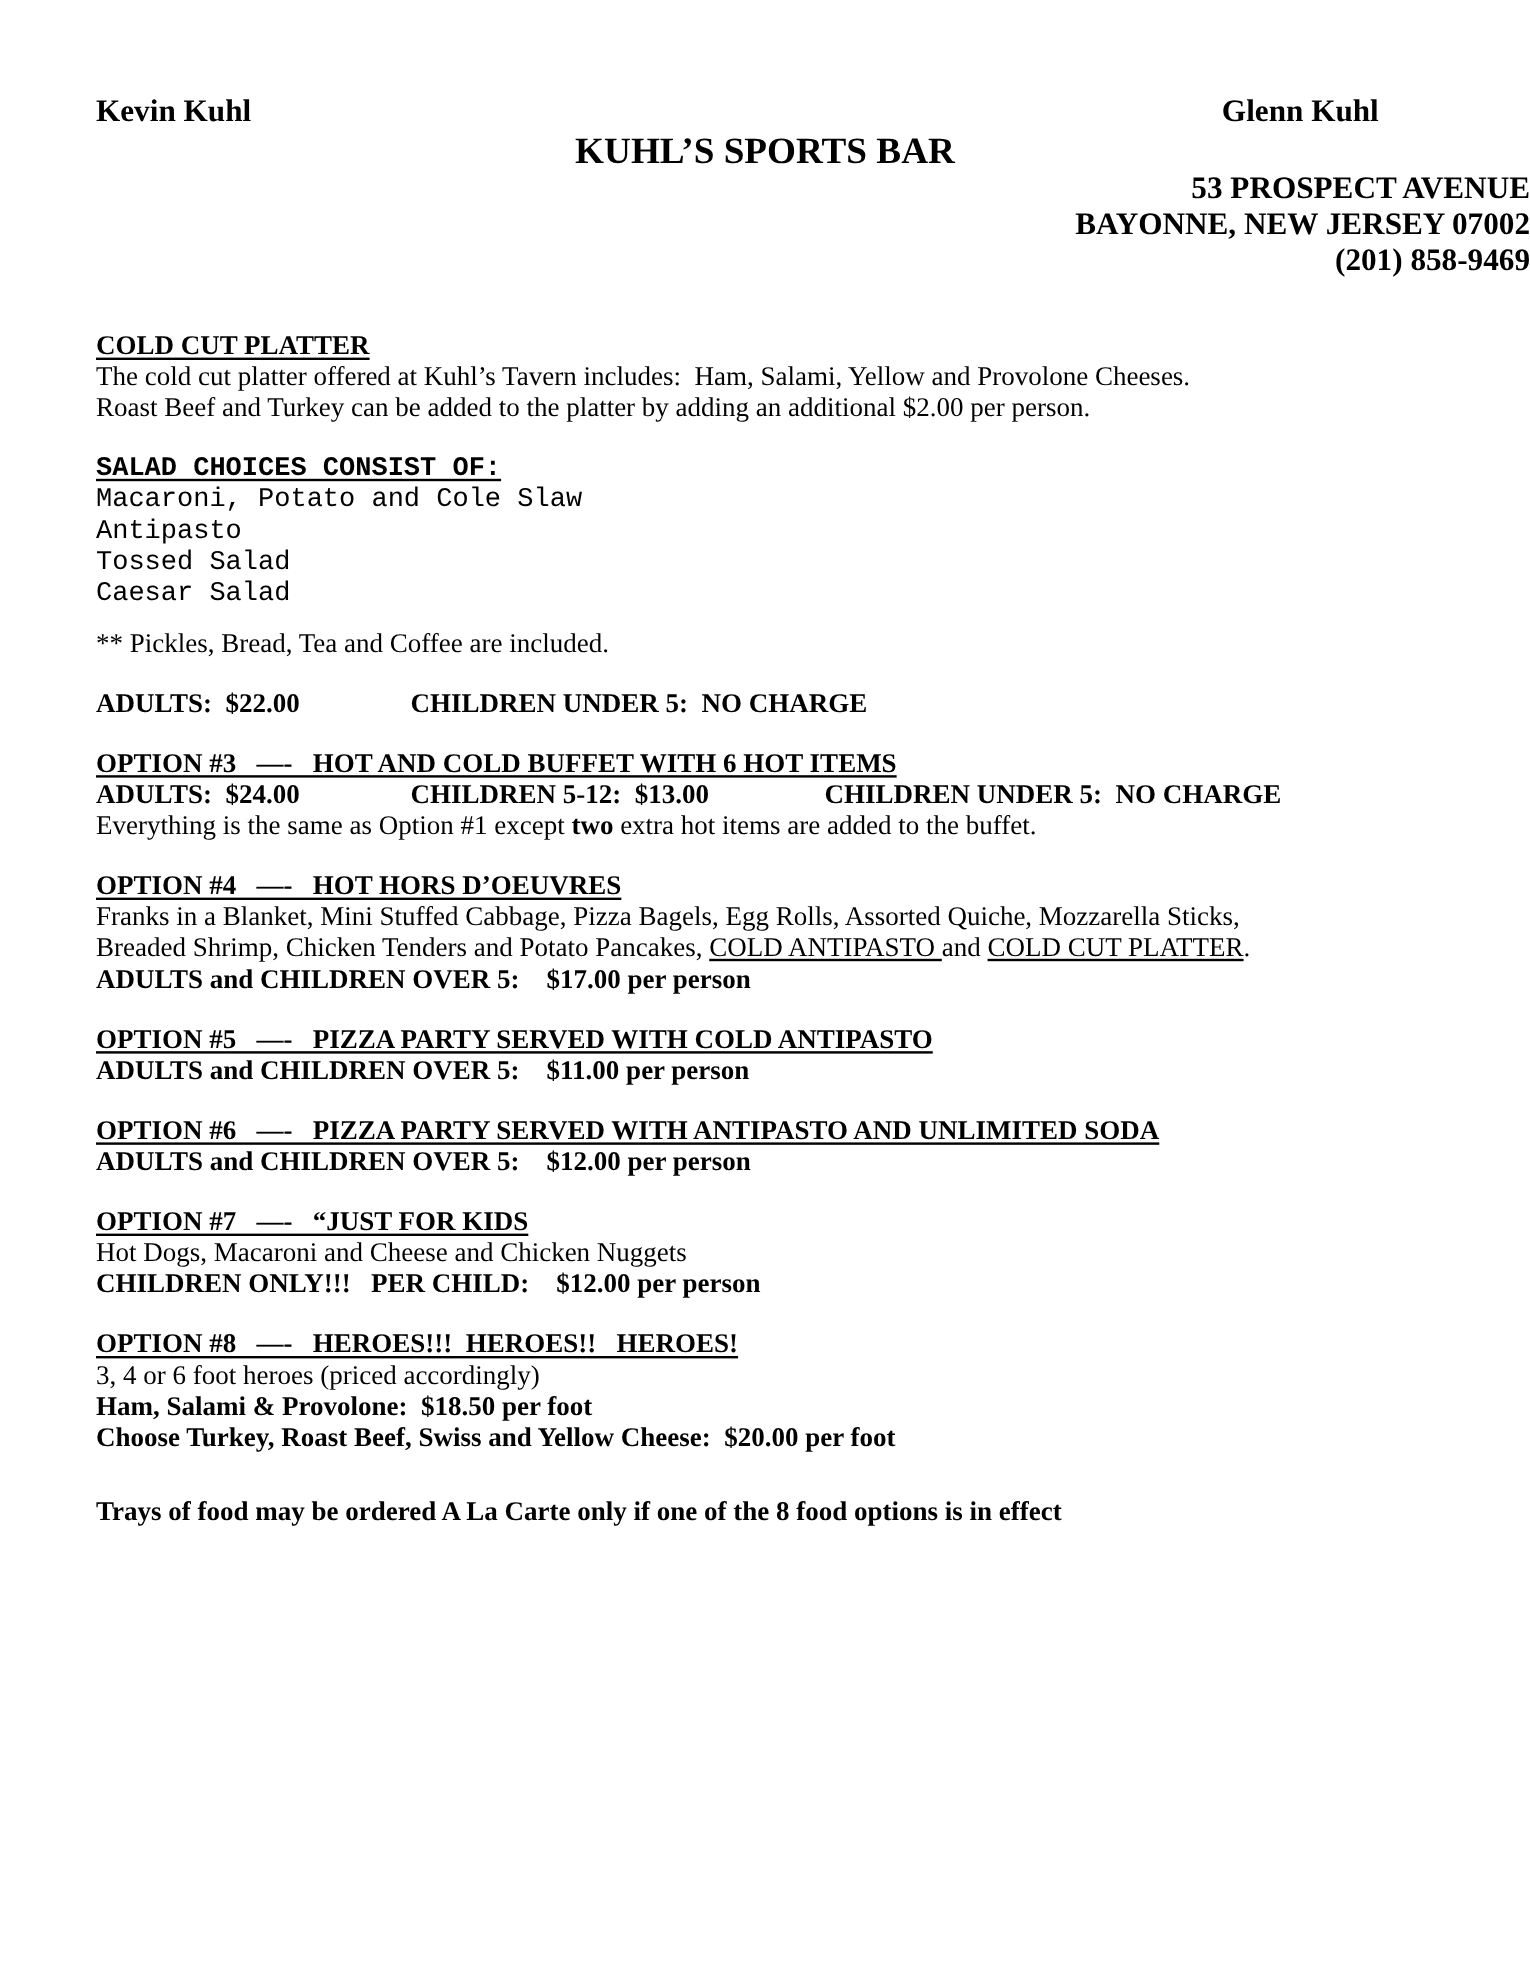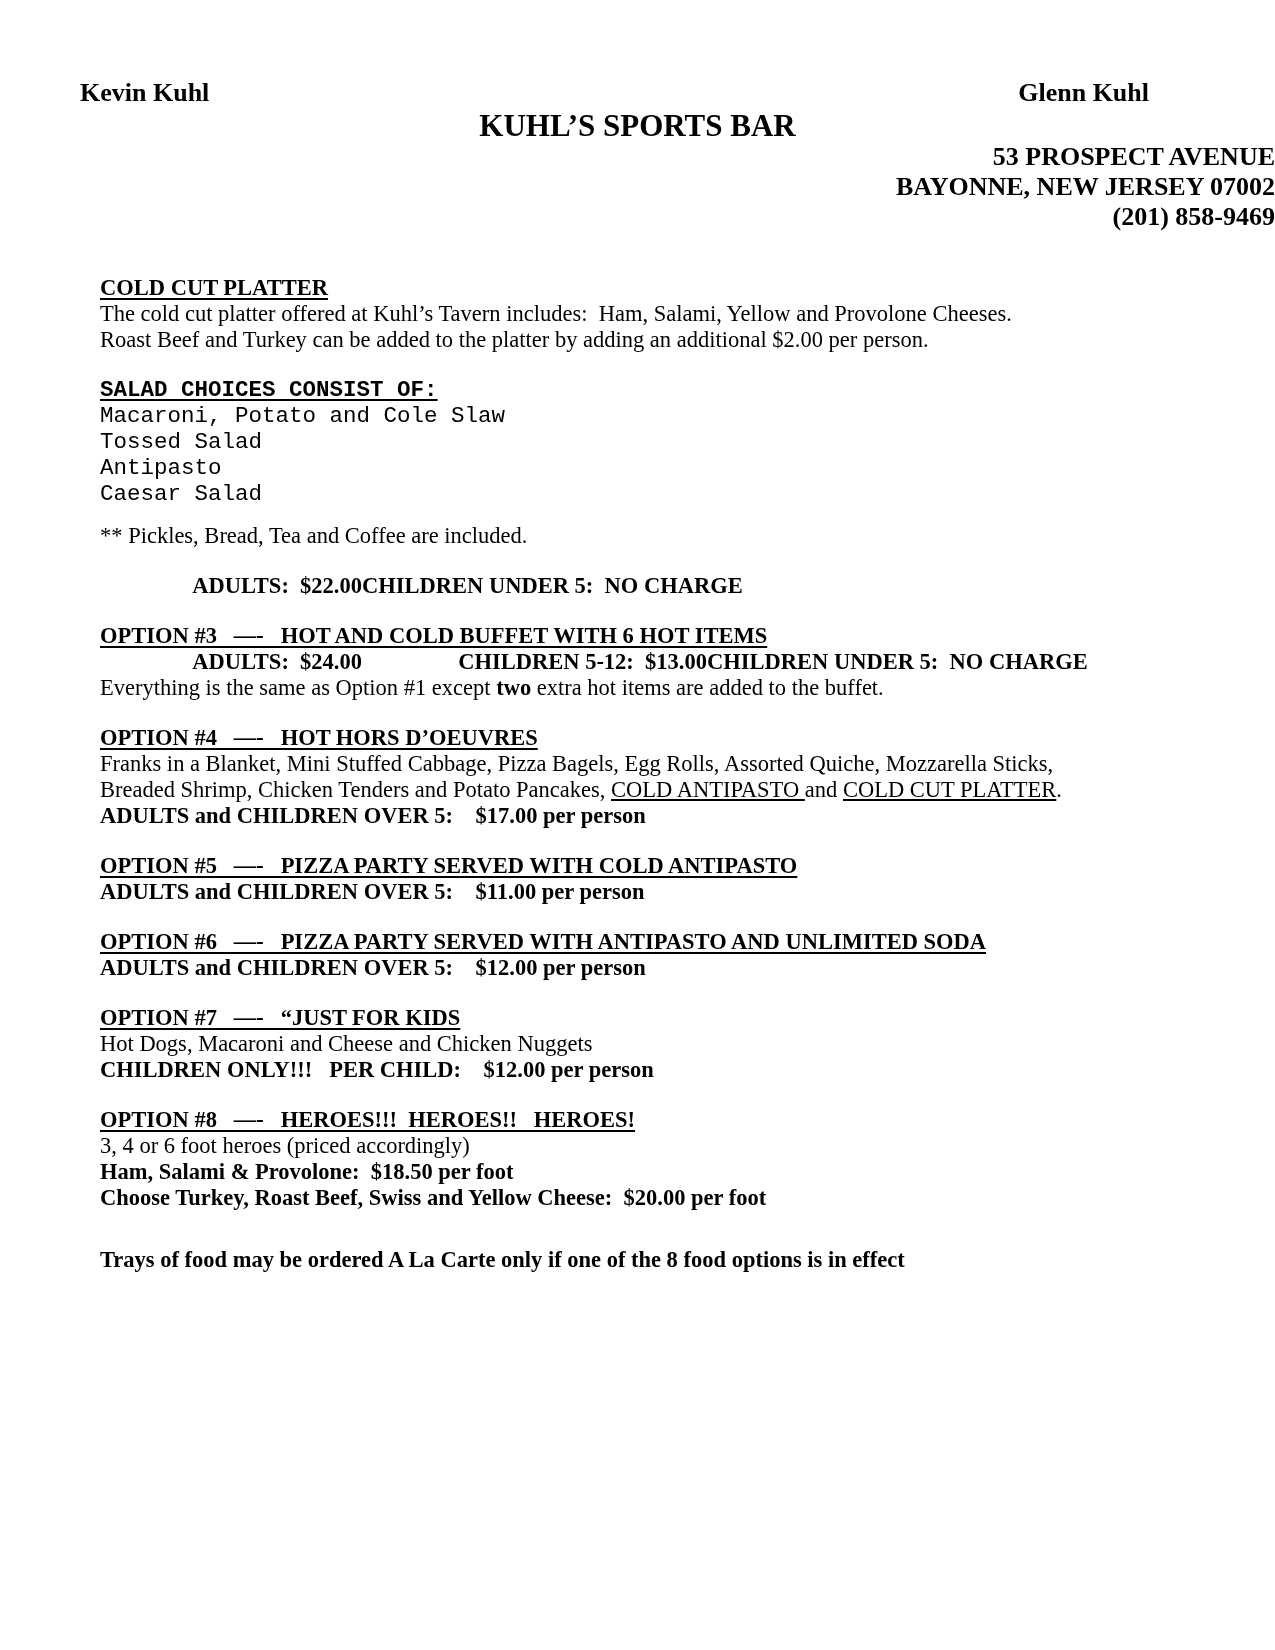--- a/index.html
+++ b/index.html
@@ -4,27 +4,27 @@
 <style>
   html, body { margin:0; padding:0; background:#ffffff; }
   body { width:1275px; height:1650px; position:relative; font-family:"Liberation Serif", "DejaVu Serif", serif; color:#000; }
   .page { position:absolute; left:0; top:0; width:1229px; height:1650px; }
   .owner { position:absolute; top:78px; font-size:26px; font-weight:bold; }
   .owner.left { left:80px; }
   .owner.right { right:80px; }
   .title-block { position:absolute; top:110px; left:0; width:1275px; text-align:center; font-weight:bold; }
   .title-block .t1 { font-size:31px; line-height:32px; }
   .title-block .t2 { font-size:26px; line-height:30px;text-align:right; }
-  .content { position:absolute; left:80px; top:275px; width:1120px; font-size:22.5px; line-height:26px;margin-left:20px; }
+  .content { position:absolute; left:80px; top:275px; width:1120px; font-size:22.5px; line-height:26px; }
   .heading { font-weight:bold; text-decoration:underline; text-decoration-thickness:2px; text-underline-offset:3px; }
   .bold { font-weight:bold; }
   .line { white-space:pre; }
   .sec { margin-bottom:24px; }
   .sec.tight { margin-bottom:12px;font-family:Liberation Mono, monospace; }
-  .prices { display:flex; font-weight:bold; white-space:pre;text-align:right; }
+  .prices { display:flex; font-weight:bold; white-space:pre; }
   .prices span:nth-child(1) { width:262px; }
   .prices span:nth-child(2) { width:345px; }
   .u { text-decoration:underline; }
   .footer-note { font-weight:bold; margin-top:36px; }
 </style>
 </head>
 <body>
 
 <div class="page">
   <div class="owner left">Kevin Kuhl</div>
@@ -41,22 +41,22 @@
 
     <div class="sec">
       <div class="heading line" style="display:inline-block">COLD CUT PLATTER</div>
       <div class="line">The cold cut platter offered at Kuhl’s Tavern includes:  Ham, Salami, Yellow and Provolone Cheeses.</div>
       <div class="line">Roast Beef and Turkey can be added to the platter by adding an additional $2.00 per person.</div>
     </div>
 
     <div class="sec tight">
       <div class="heading line" style="display:inline-block">SALAD CHOICES CONSIST OF:</div>
       <div class="line">Macaroni, Potato and Cole Slaw</div>
+      <div class="line">Antipasto</div>
       <div class="line">Tossed Salad</div>
-      <div class="line">Antipasto</div>
       <div class="line">Caesar Salad</div>
     </div>
     <div class="sec" style="margin-top:16px">** Pickles, Bread, Tea and Coffee are included.</div>
 
     <div class="sec">
       <div class="prices">
         <span>ADULTS:  $22.00</span>
         <span>CHILDREN UNDER 5:  NO CHARGE</span>
       </div>
     </div>

